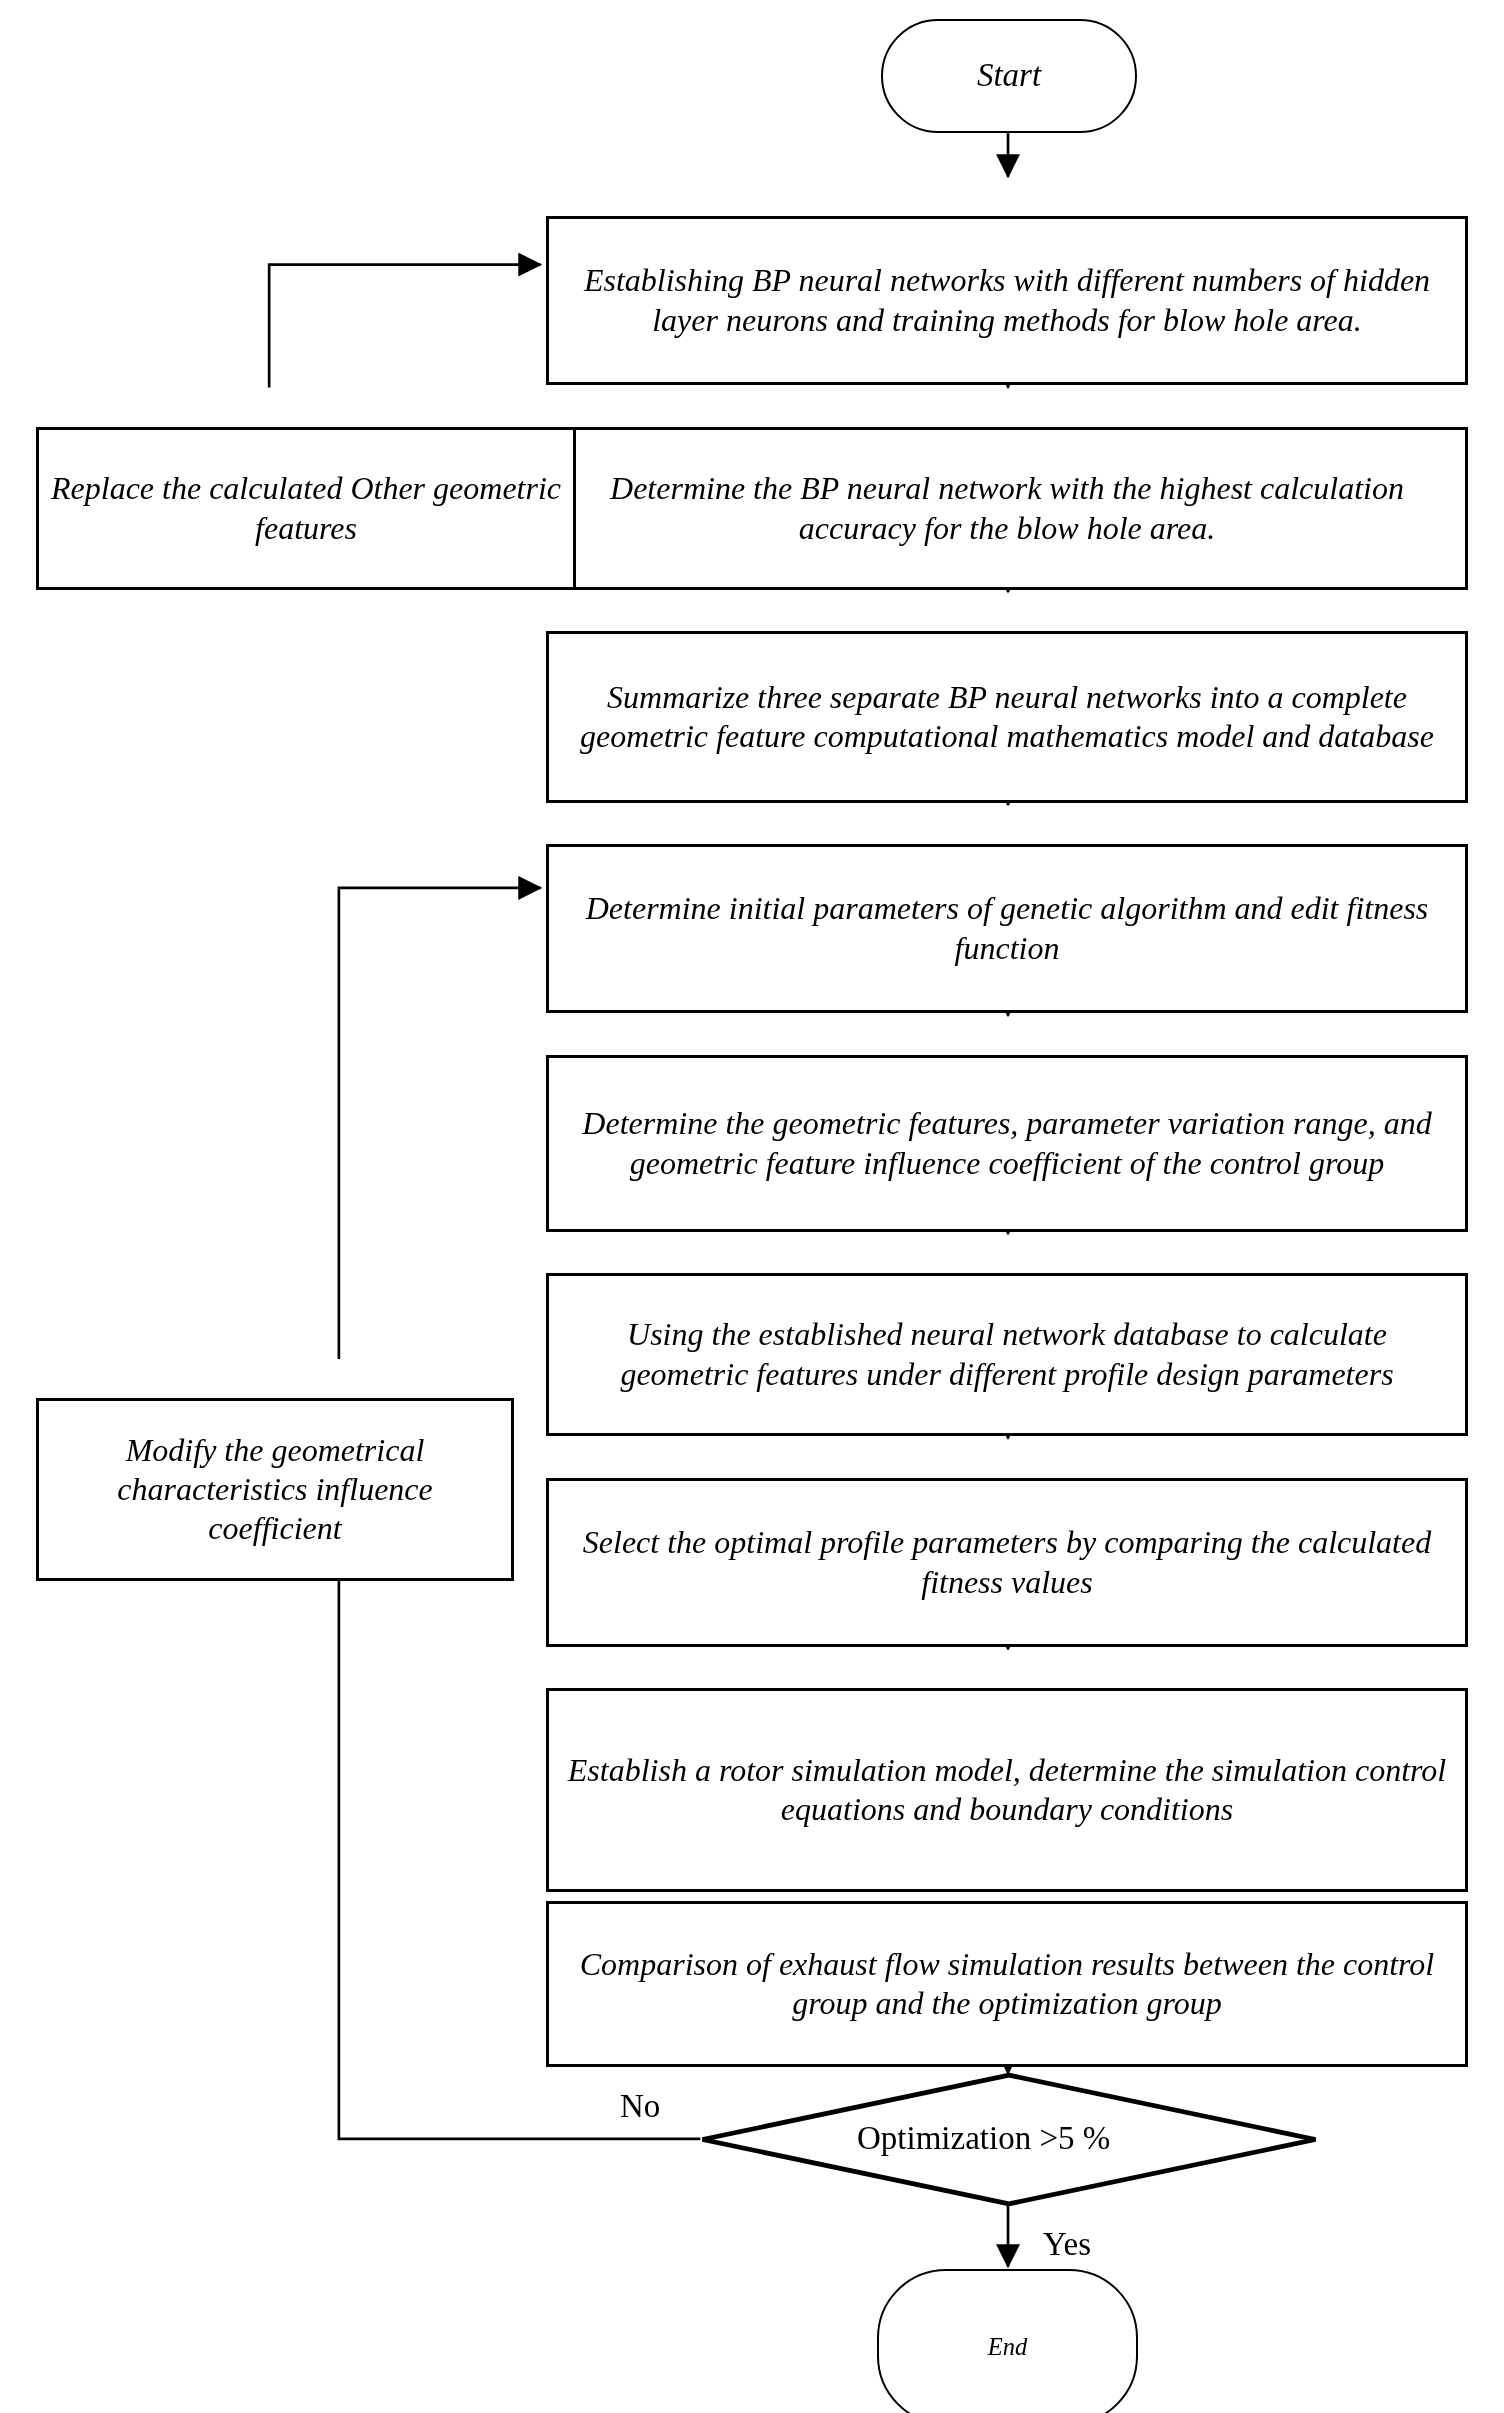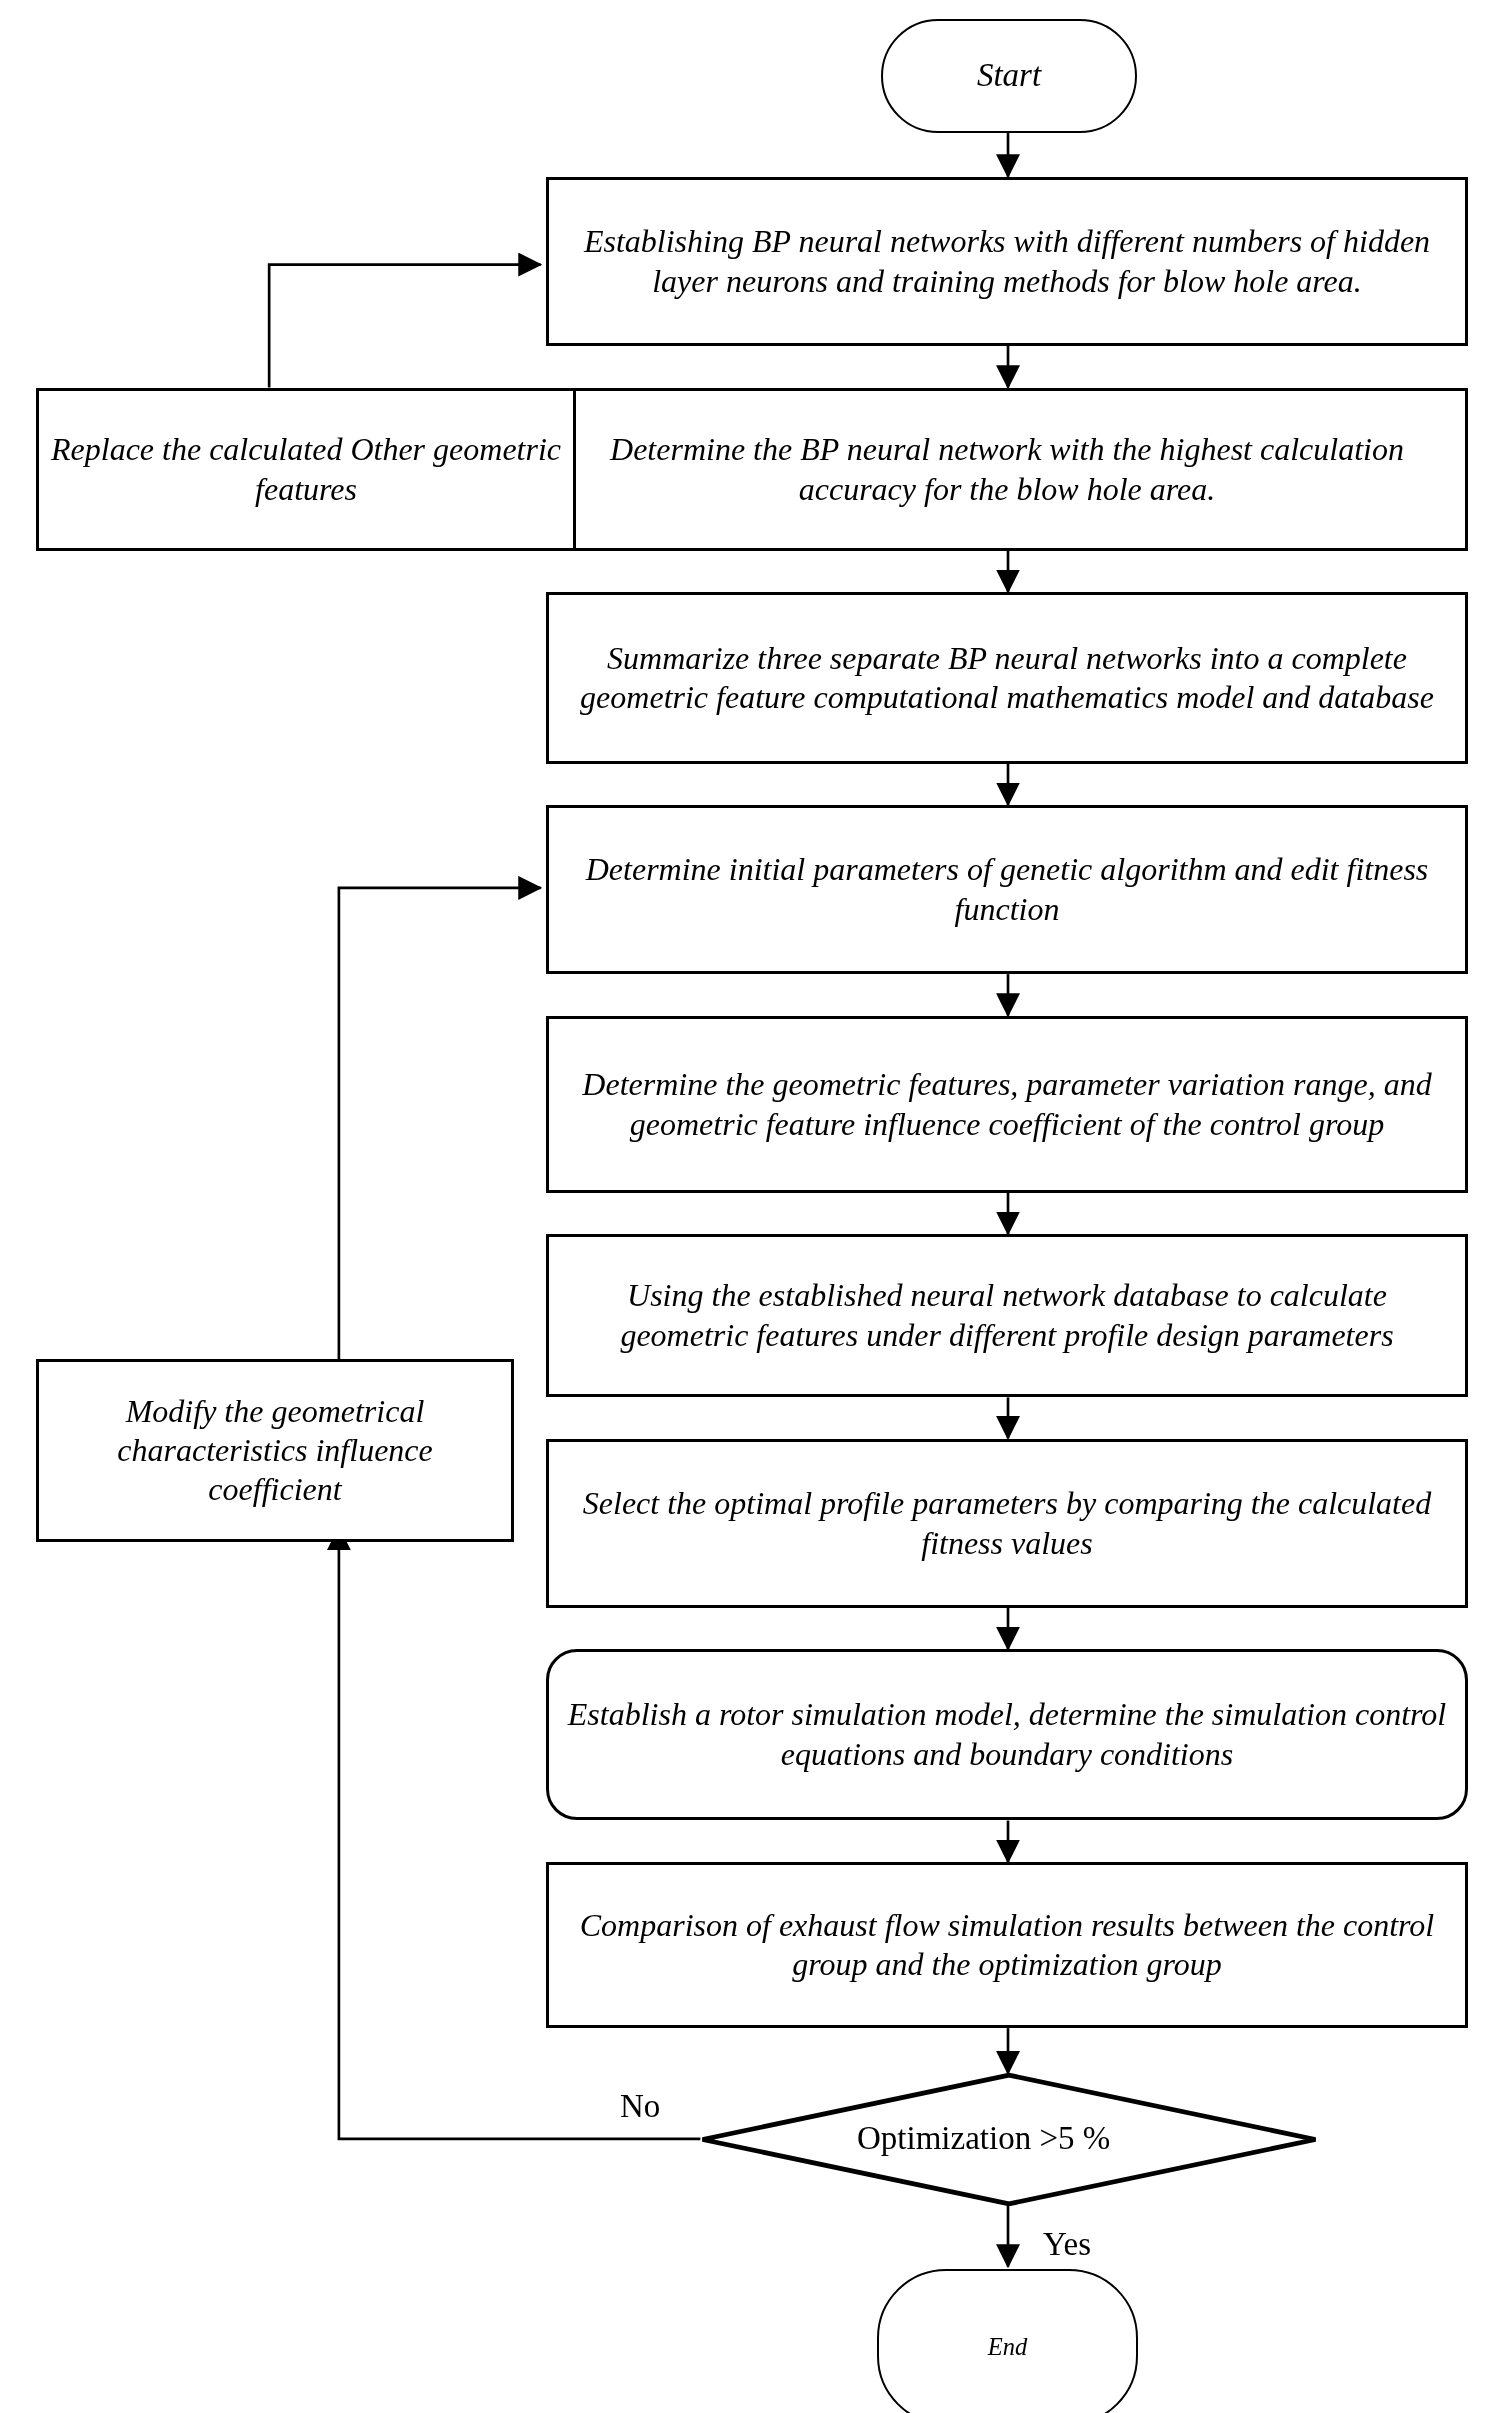--- a/index.html
+++ b/index.html
@@ -31,20 +31,21 @@
     display: flex;
     align-items: center;
     justify-content: center;
     text-align: center;
     background: #ffffff;
     font-style: italic;
   }
   .proc {
     border: 3.7px solid #000000;
     padding: 5.3px 11.7px;
+    margin-top: 39px;
   }
   .proc .txt {
     font-size: 32px;
     line-height: 1.22;
   }
   .side .txt {
     font-size: 32px;
     line-height: 1.22;
   }
   .term {
@@ -142,21 +143,21 @@
   </div>
 
   <div class="node proc" style="left:546px; top:1234px; width:922px; height:163px;">
     <span class="txt">Using the established neural network database to calculate geometric features under different profile design parameters</span>
   </div>
 
   <div class="node proc" style="left:546px; top:1439px; width:922px; height:169px;">
     <span class="txt">Select the optimal profile parameters by comparing the calculated fitness values</span>
   </div>
 
-  <div class="node proc" style="left:546px; top:1649px; width:922px; height:171px;border-radius:31px;">
+  <div class="node proc" style="left:546px; top:1649px; width:922px; height:204px;">
     <span class="txt">Establish a rotor simulation model, determine the simulation control equations and boundary conditions</span>
   </div>
 
   <div class="node proc" style="left:546px; top:1862px; width:922px; height:166px;">
     <span class="txt">Comparison of exhaust flow simulation results between the control group and the optimization group</span>
   </div>
 
   <div class="node proc side" style="left:36px; top:388px; width:540px; height:163px;">
     <span class="txt">Replace the calculated Other geometric features</span>
   </div>

